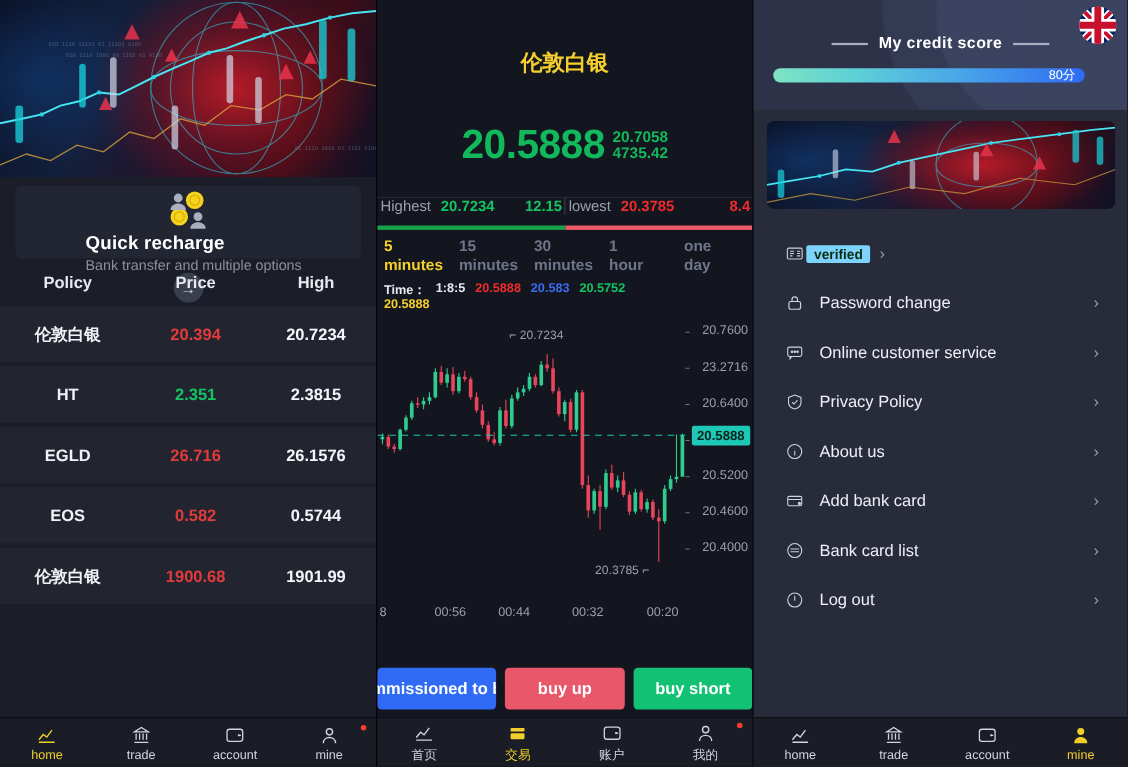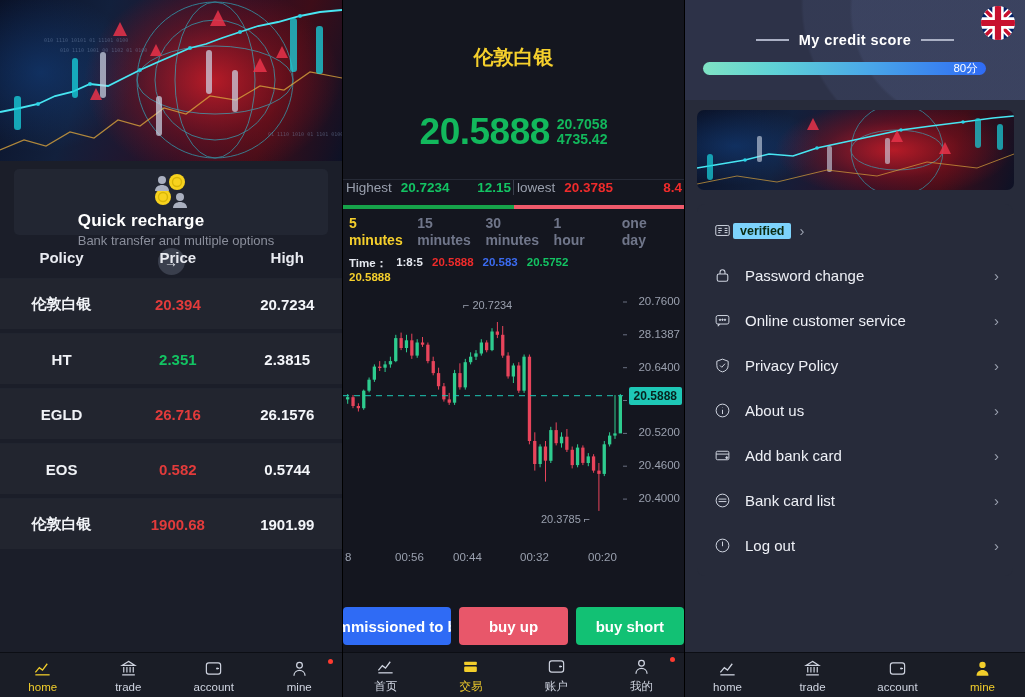--- a/index.html
+++ b/index.html
@@ -486,21 +486,21 @@
           <line x1="0" y1="110.7" x2="280" y2="110.7" stroke="#1ec8b6" stroke-width="1" stroke-dasharray="6 5"></line>
           <line x1="280" y1="17.0" x2="284" y2="17.0" stroke="#6a7082" stroke-width="1"></line>
           <line x1="280" y1="49.8" x2="284" y2="49.8" stroke="#6a7082" stroke-width="1"></line>
           <line x1="280" y1="82.7" x2="284" y2="82.7" stroke="#6a7082" stroke-width="1"></line>
           <line x1="280" y1="115.5" x2="284" y2="115.5" stroke="#6a7082" stroke-width="1"></line>
           <line x1="280" y1="148.4" x2="284" y2="148.4" stroke="#6a7082" stroke-width="1"></line>
           <line x1="280" y1="181.2" x2="284" y2="181.2" stroke="#6a7082" stroke-width="1"></line>
           <line x1="280" y1="214.1" x2="284" y2="214.1" stroke="#6a7082" stroke-width="1"></line>
         </svg>
         <div class="axis-lab" style="top: 9.95238px;">20.7600</div>
-        <div class="axis-lab" style="top: 42.8095px;">28.1387</div>
+        <div class="axis-lab" style="top: 42.8095px;">23.2716</div>
         <div class="axis-lab" style="top: 75.6667px;">20.6400</div>
         <div class="axis-lab" style="top: 141.381px;">20.5200</div>
         <div class="axis-lab" style="top: 174.238px;">20.4600</div>
         <div class="axis-lab" style="top: 207.095px;">20.4000</div>
         <div class="lastbadge" style="top: 101.705px;">20.5888</div>
         <div style="position: absolute; left: 120px; top: 14px; color: rgb(154, 160, 174); font-size: 11px;">⌐ 20.7234</div>
         <div style="position: absolute; left: 198px; top: 228px; color: rgb(154, 160, 174); font-size: 11px;">20.3785 ⌐</div>
       </div>
     <div class="xaxis" id="x-axis" style="position: relative; height: 18px;">
         <span style="position: absolute; left: 2px;">8</span>

